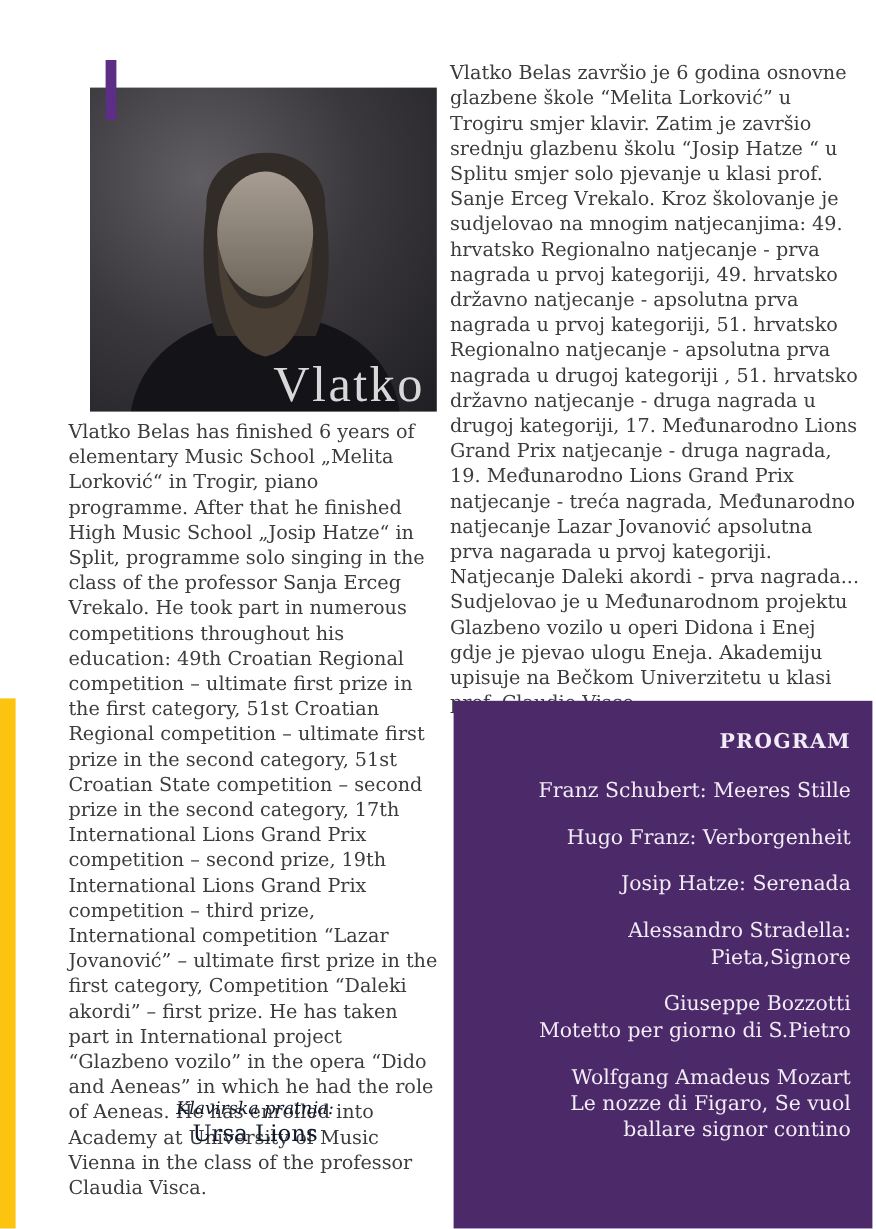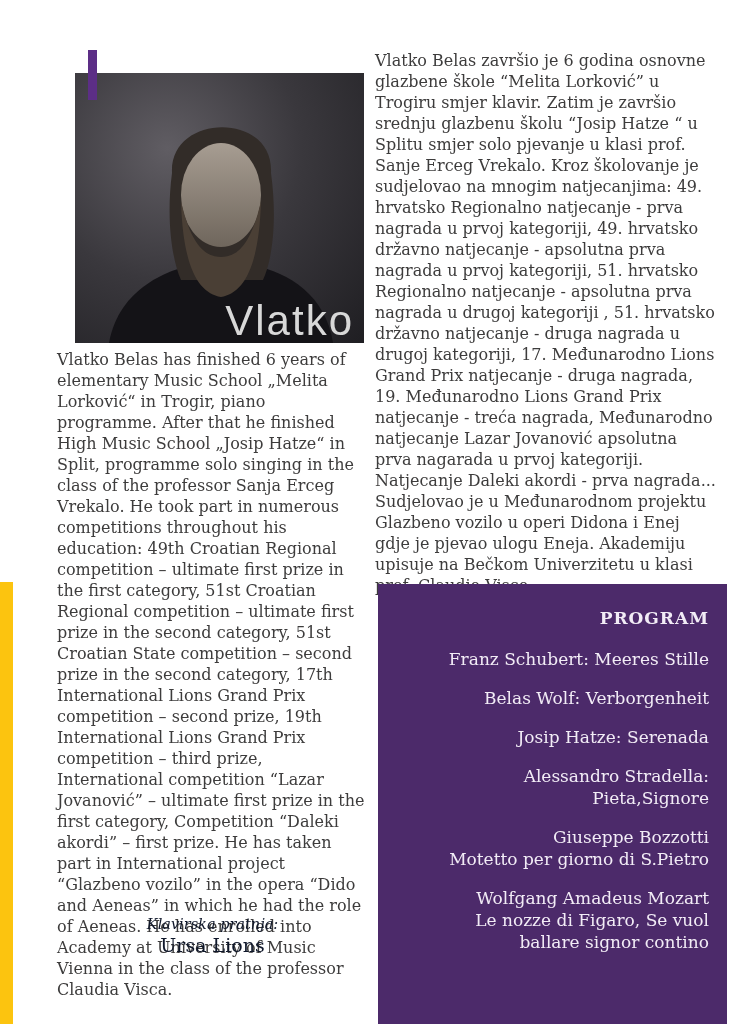--- a/index.html
+++ b/index.html
@@ -6,21 +6,21 @@
   body{width:730px;height:1024px;background:#ffffff;font-family:"DejaVu Serif","Liberation Serif",serif;}
   .page{position:relative;width:730px;height:1024px;background:#ffffff;overflow:hidden}
   .b{font-weight:normal}
   .i{}
 
   .purple-bar{position:absolute;left:88px;top:50px;width:9px;height:50px;background:#5c2e86;z-index:3}
 
   .photo{position:absolute;left:75px;top:73px;width:289px;height:270px;z-index:1;overflow:hidden;
          background:radial-gradient(ellipse at 32% 28%, #605d63 0%, #3a383d 48%, #1f1e22 100%)}
   .photo svg{position:absolute;left:0;top:0}
-  .photo-name{position:absolute;right:10px;bottom:-2px;font-family:Liberation Sans, sans-serif;
+  .photo-name{position:absolute;right:10px;bottom:-2px;font-family:Liberation Serif, serif;
               font-weight:200;font-size:42px;line-height:48px;color:#d8d8d8;letter-spacing:2px;z-index:2}
 
   .col{position:absolute;color:#3d3c3c;font-size:16px;line-height:21px;text-align:left}
   .right-col{left:375px;top:50px;width:342px}
   .left-col{left:57px;top:349px;width:312px}
 
   .accompanist{position:absolute;left:57px;top:916px;width:311px;text-align:center;color:#0f172a}
   .acc-label{font-size:14.5px;font-style:italic}
   .acc-name{font-size:19px;margin-top:2px}
 
@@ -63,21 +63,21 @@
     <div class="acc-name">Ursa Lions</div>
   </div>
 
   <div class="yellow-bar"></div>
 
   <div class="program">
     <div class="prog-title">PROGRAM</div>
 
     <div class="prog-item"><span>Franz Schubert:</span> <span class="i">Meeres Stille</span></div>
 
-    <div class="prog-item"><span>Belas Wolf:</span> <span class="i">Verborgenheit</span></div>
+    <div class="prog-item"><span>Hugo Franz:</span> <span class="i">Verborgenheit</span></div>
 
     <div class="prog-item"><span>Josip Hatze:</span> <span class="i">Serenada</span></div>
 
 
     <div class="prog-item"><span>Alessandro Stradella:</span> <span class="i">Pieta,Signore</span></div>
 
     <div class="prog-item stacked">
       <div>Giuseppe Bozzotti</div>
       <div class="i">Motetto per giorno di S.Pietro</div>
     </div>

